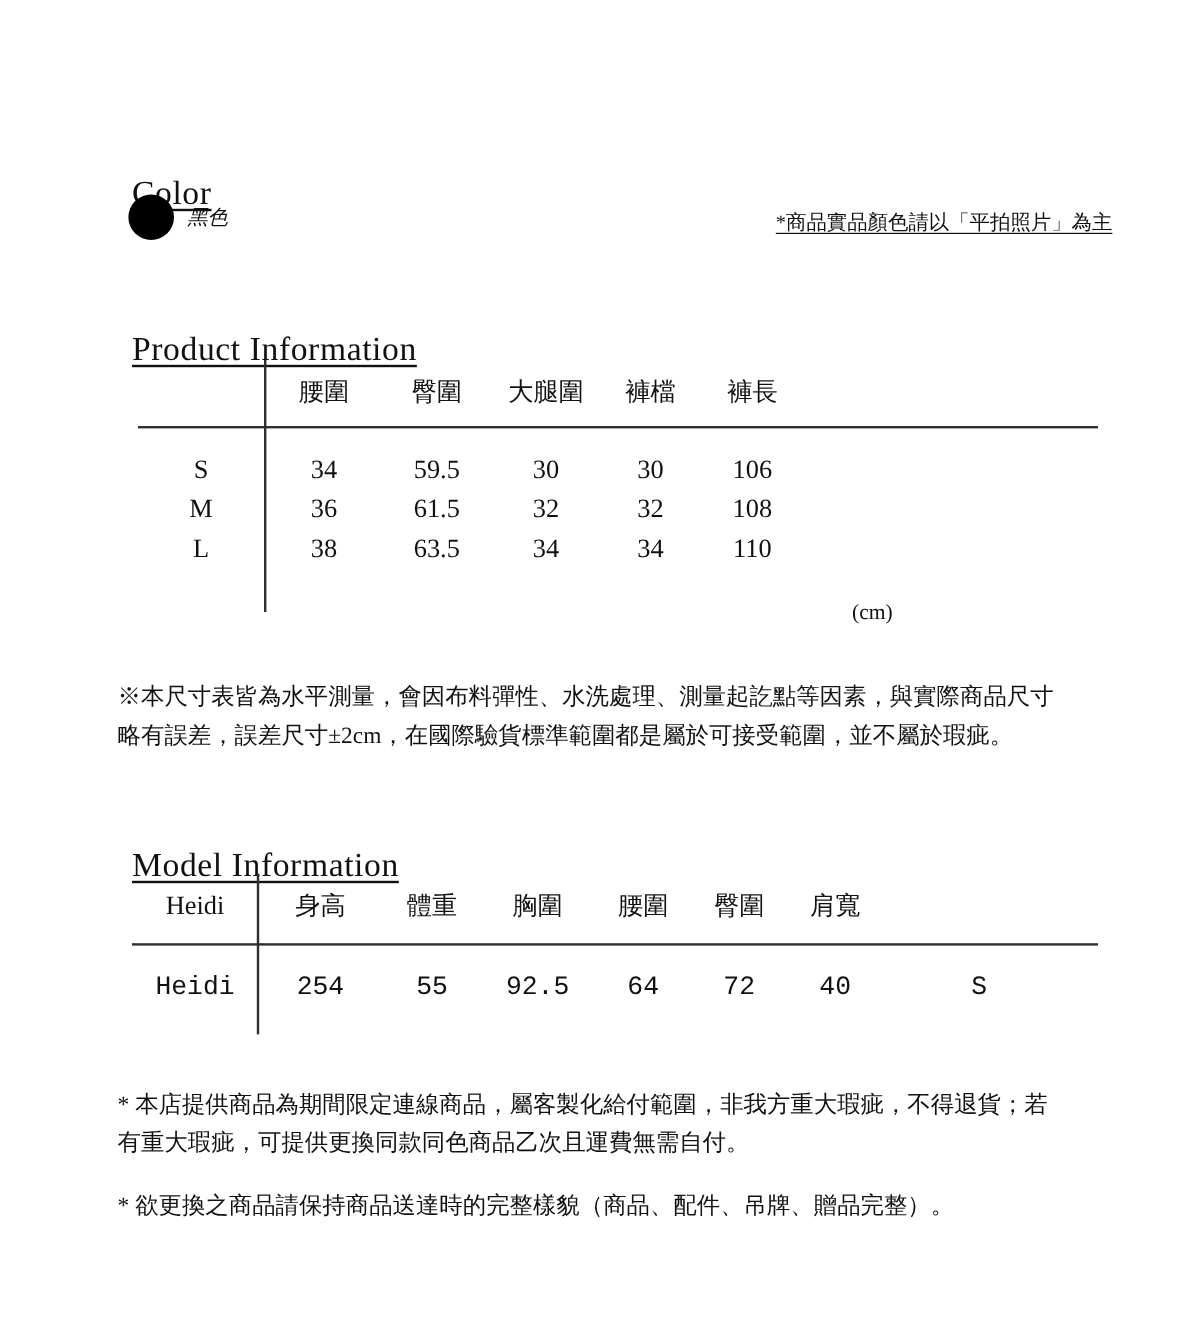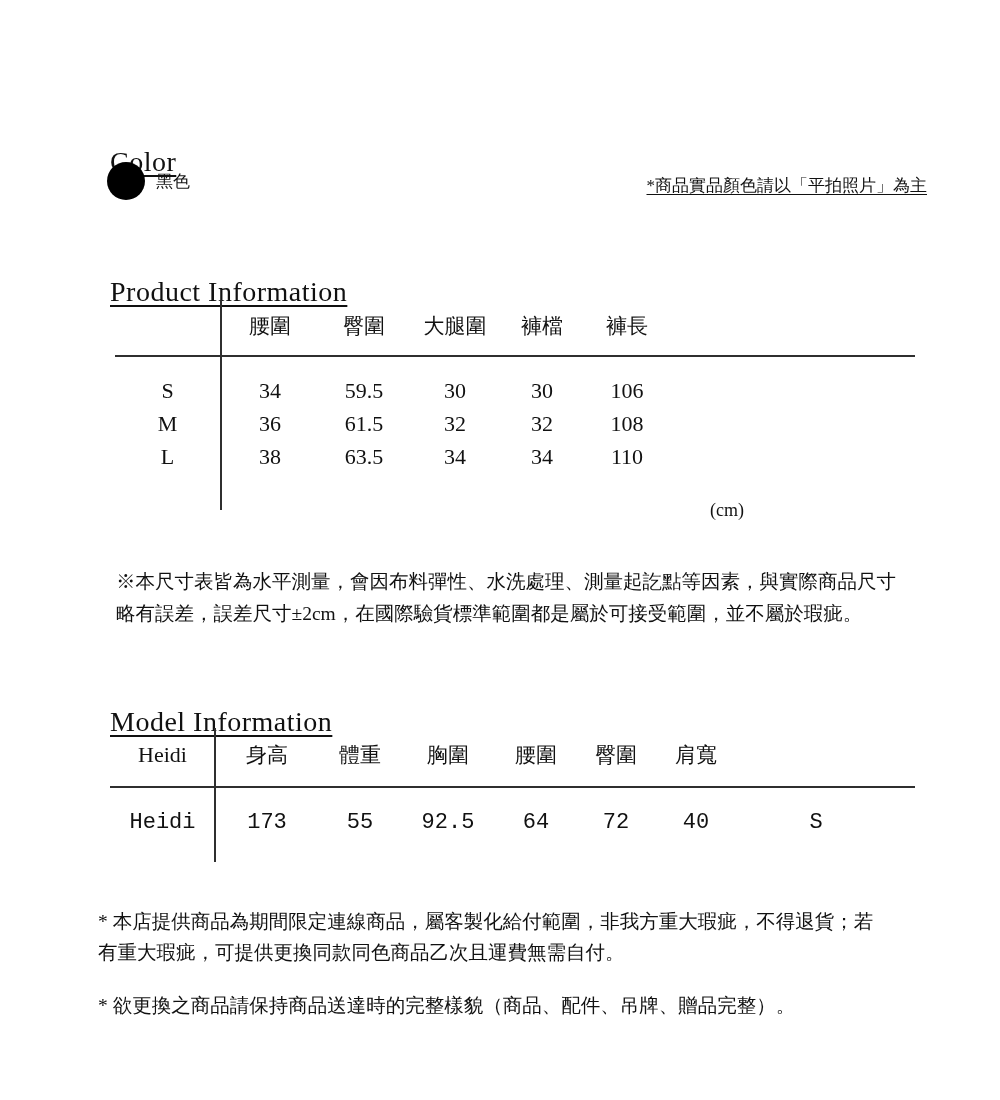--- a/index.html
+++ b/index.html
@@ -68,21 +68,21 @@
     font-size: 19.5px;
     line-height: 31px;
     white-space: nowrap;
   }
 </style>
 </head>
 <body>
 
 <div class="abs heading" style="left:110px; top:106px;">Color</div>
 
-<div class="abs swatch-row" style="left:107px; top:162px;">
+<div class="abs swatch-row" style="left:107px; top:162px;font-style:italic;">
   <div class="swatch-circle"></div>
   <div class="swatch-label">黑色</div>
 </div>
 
 <div class="abs color-note" style="right:73px; top:174px;">*商品實品顏色請以「平拍照片」為主</div>
 
 <div class="abs heading" style="left:110px; top:236px;">Product Information</div>
 
 <div class="abs tbl-row size-cols" style="left:115px; top:300px; height:52px;">
   <div class="cell th-cjk"></div>
@@ -118,21 +118,21 @@
     <div class="cell td-num">38</div>
     <div class="cell td-num">63.5</div>
     <div class="cell td-num">34</div>
     <div class="cell td-num">34</div>
     <div class="cell td-num">110</div>
   </div>
 </div>
 
 <div class="abs unit" style="left:710px; top:500px;">(cm)</div>
 
-<div class="abs para" style="left:116px; top:566px;">
+<div class="abs para" style="left:98px; top:566px;">
   <div>※本尺寸表皆為水平測量，會因布料彈性、水洗處理、測量起訖點等因素，與實際商品尺寸</div>
   <div>略有誤差，誤差尺寸±2cm，在國際驗貨標準範圍都是屬於可接受範圍，並不屬於瑕疵。</div>
 </div>
 
 <div class="abs heading" style="left:110px; top:666px;">Model Information</div>
 
 <div class="abs tbl-row model-cols" style="left:110px; top:730px; height:50px;">
   <div class="cell td-num">Heidi</div>
   <div class="cell th-cjk">身高</div>
   <div class="cell th-cjk">體重</div>
@@ -140,21 +140,21 @@
   <div class="cell th-cjk">腰圍</div>
   <div class="cell th-cjk">臀圍</div>
   <div class="cell th-cjk">肩寬</div>
 </div>
 
 <div class="abs vline" style="left:214px; top:728px; height:134px;"></div>
 <div class="abs hline" style="left:110px; top:786px; width:805px;"></div>
 
 <div class="abs tbl-row model-cols" style="left:110px; top:800px; height:44px;font-family:Liberation Mono, monospace;">
   <div class="cell td-num">Heidi</div>
-  <div class="cell td-num">173</div>
+  <div class="cell td-num">254</div>
   <div class="cell td-num">55</div>
   <div class="cell td-num">92.5</div>
   <div class="cell td-num">64</div>
   <div class="cell td-num">72</div>
   <div class="cell td-num">40</div>
   <div class="cell td-num">S</div>
 </div>
 
 <div class="abs foot" style="left:98px; top:906px;">
   <div>* 本店提供商品為期間限定連線商品，屬客製化給付範圍，非我方重大瑕疵，不得退貨；若</div>

